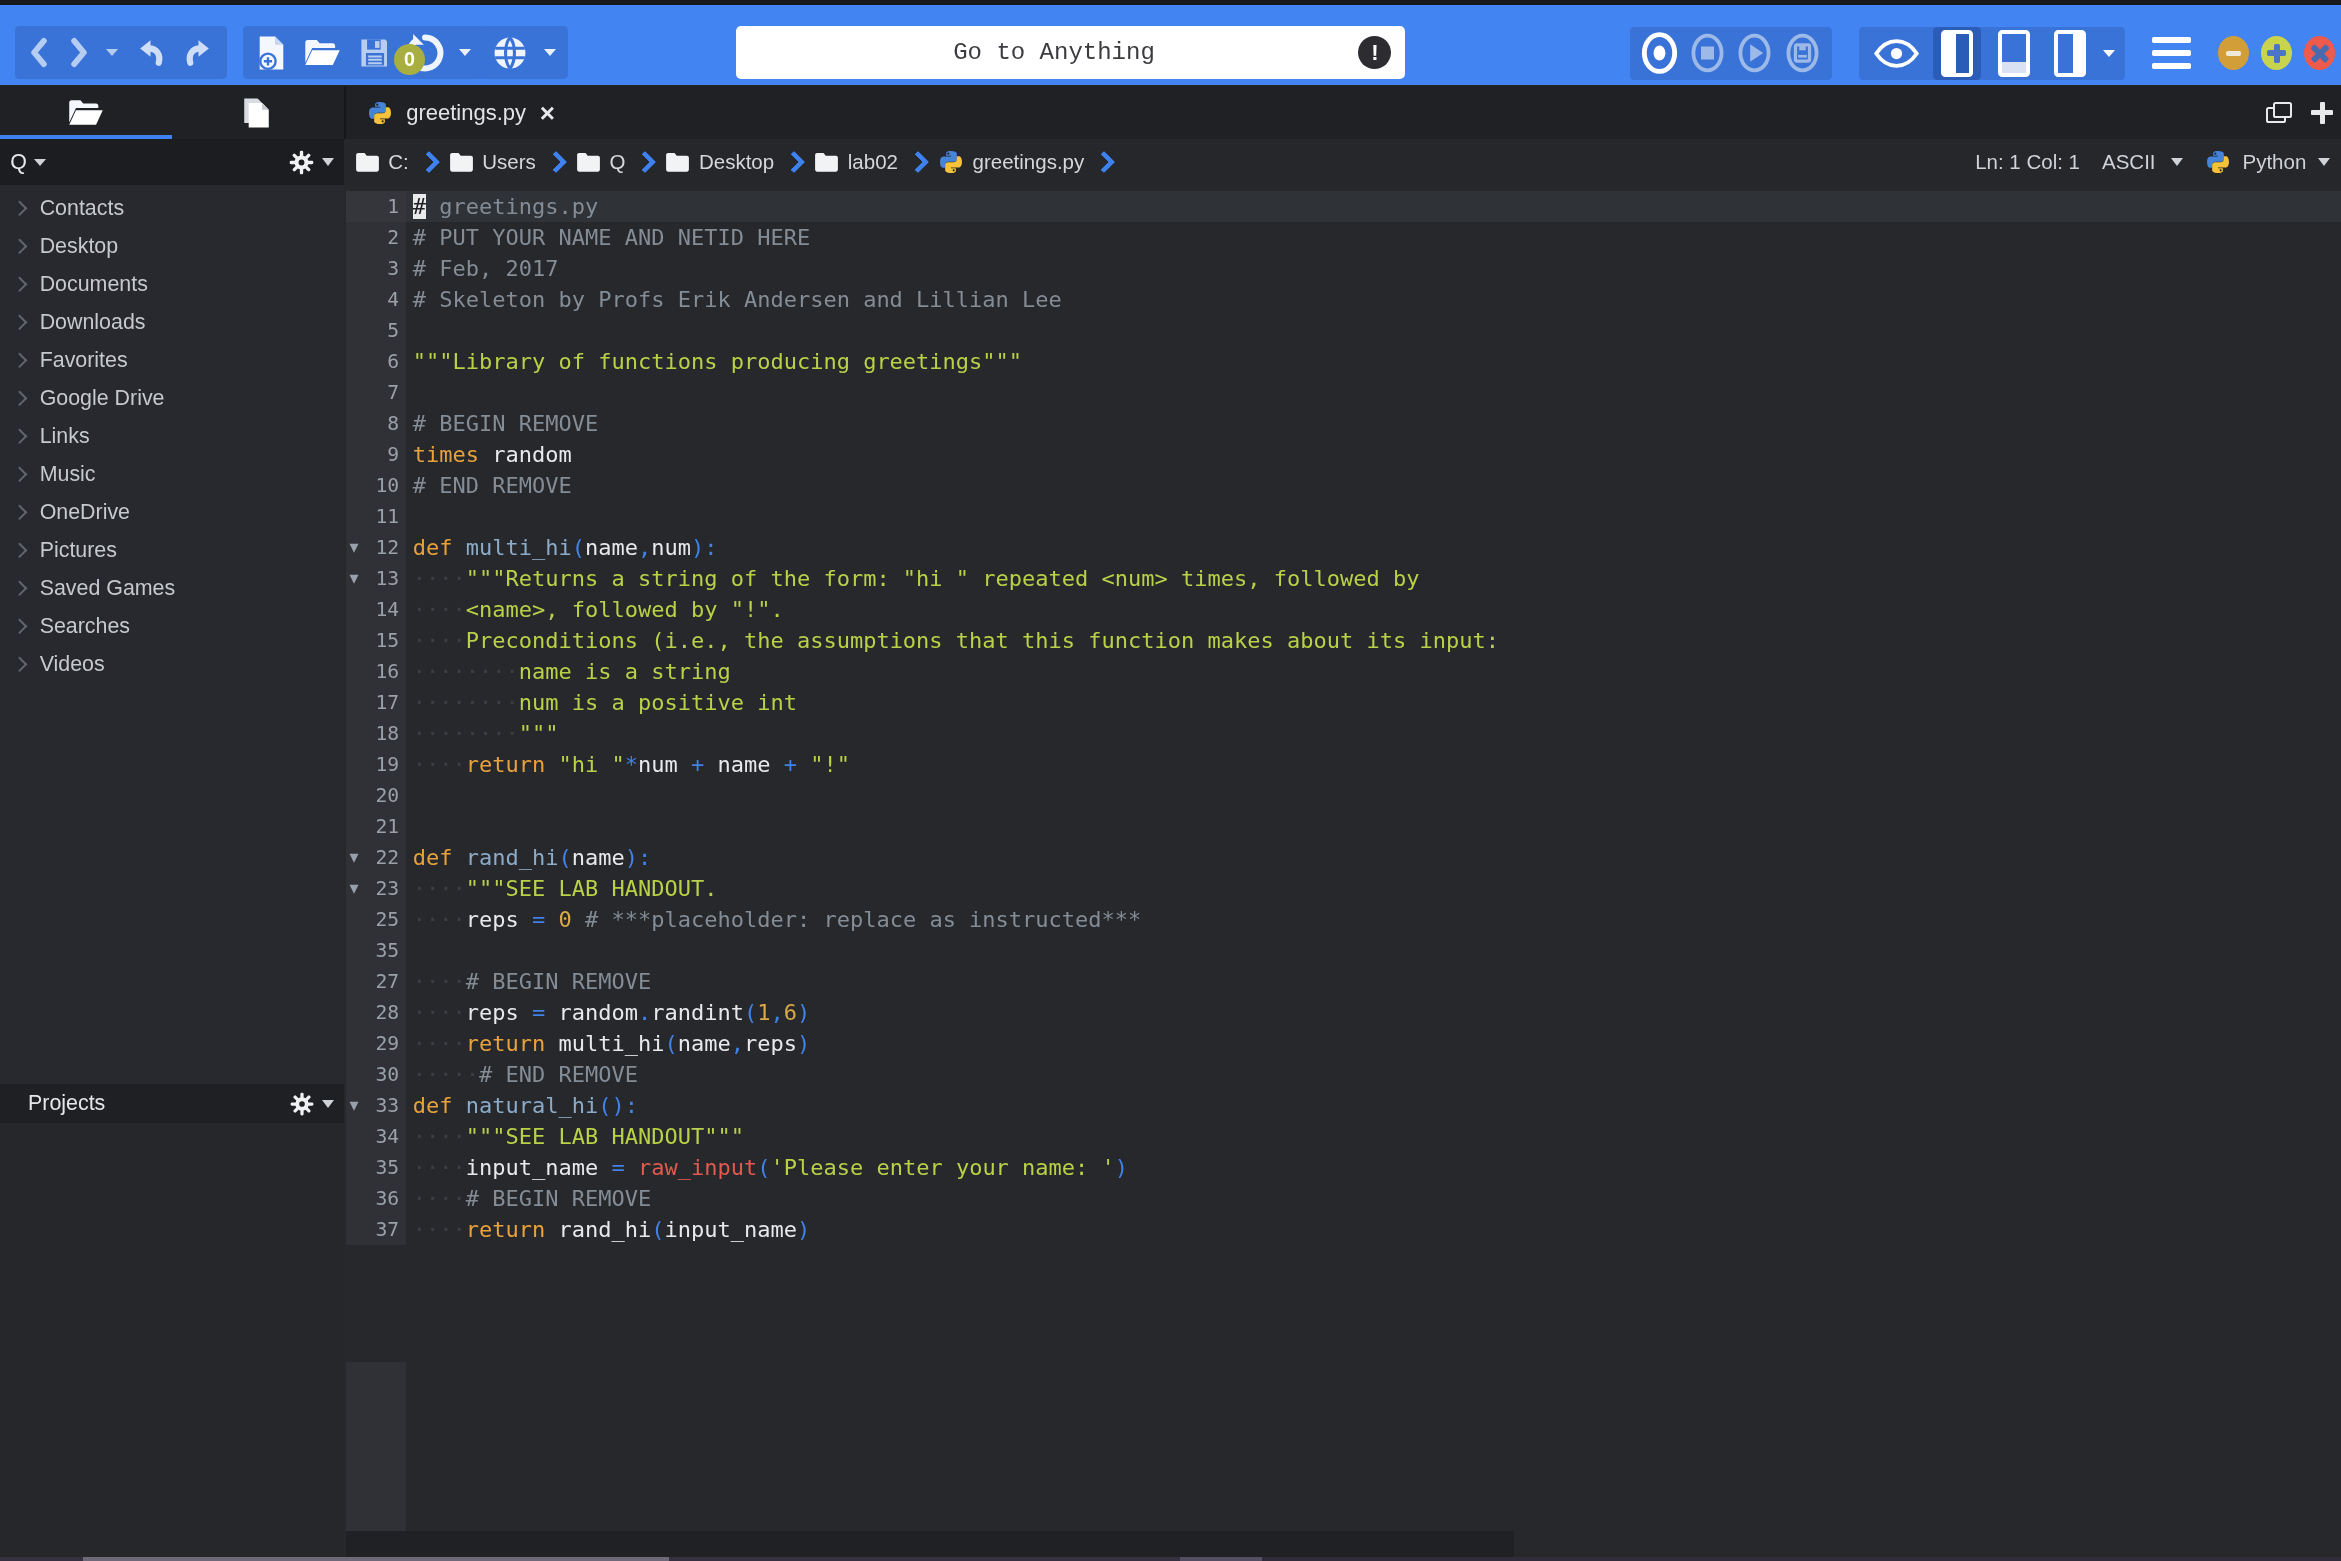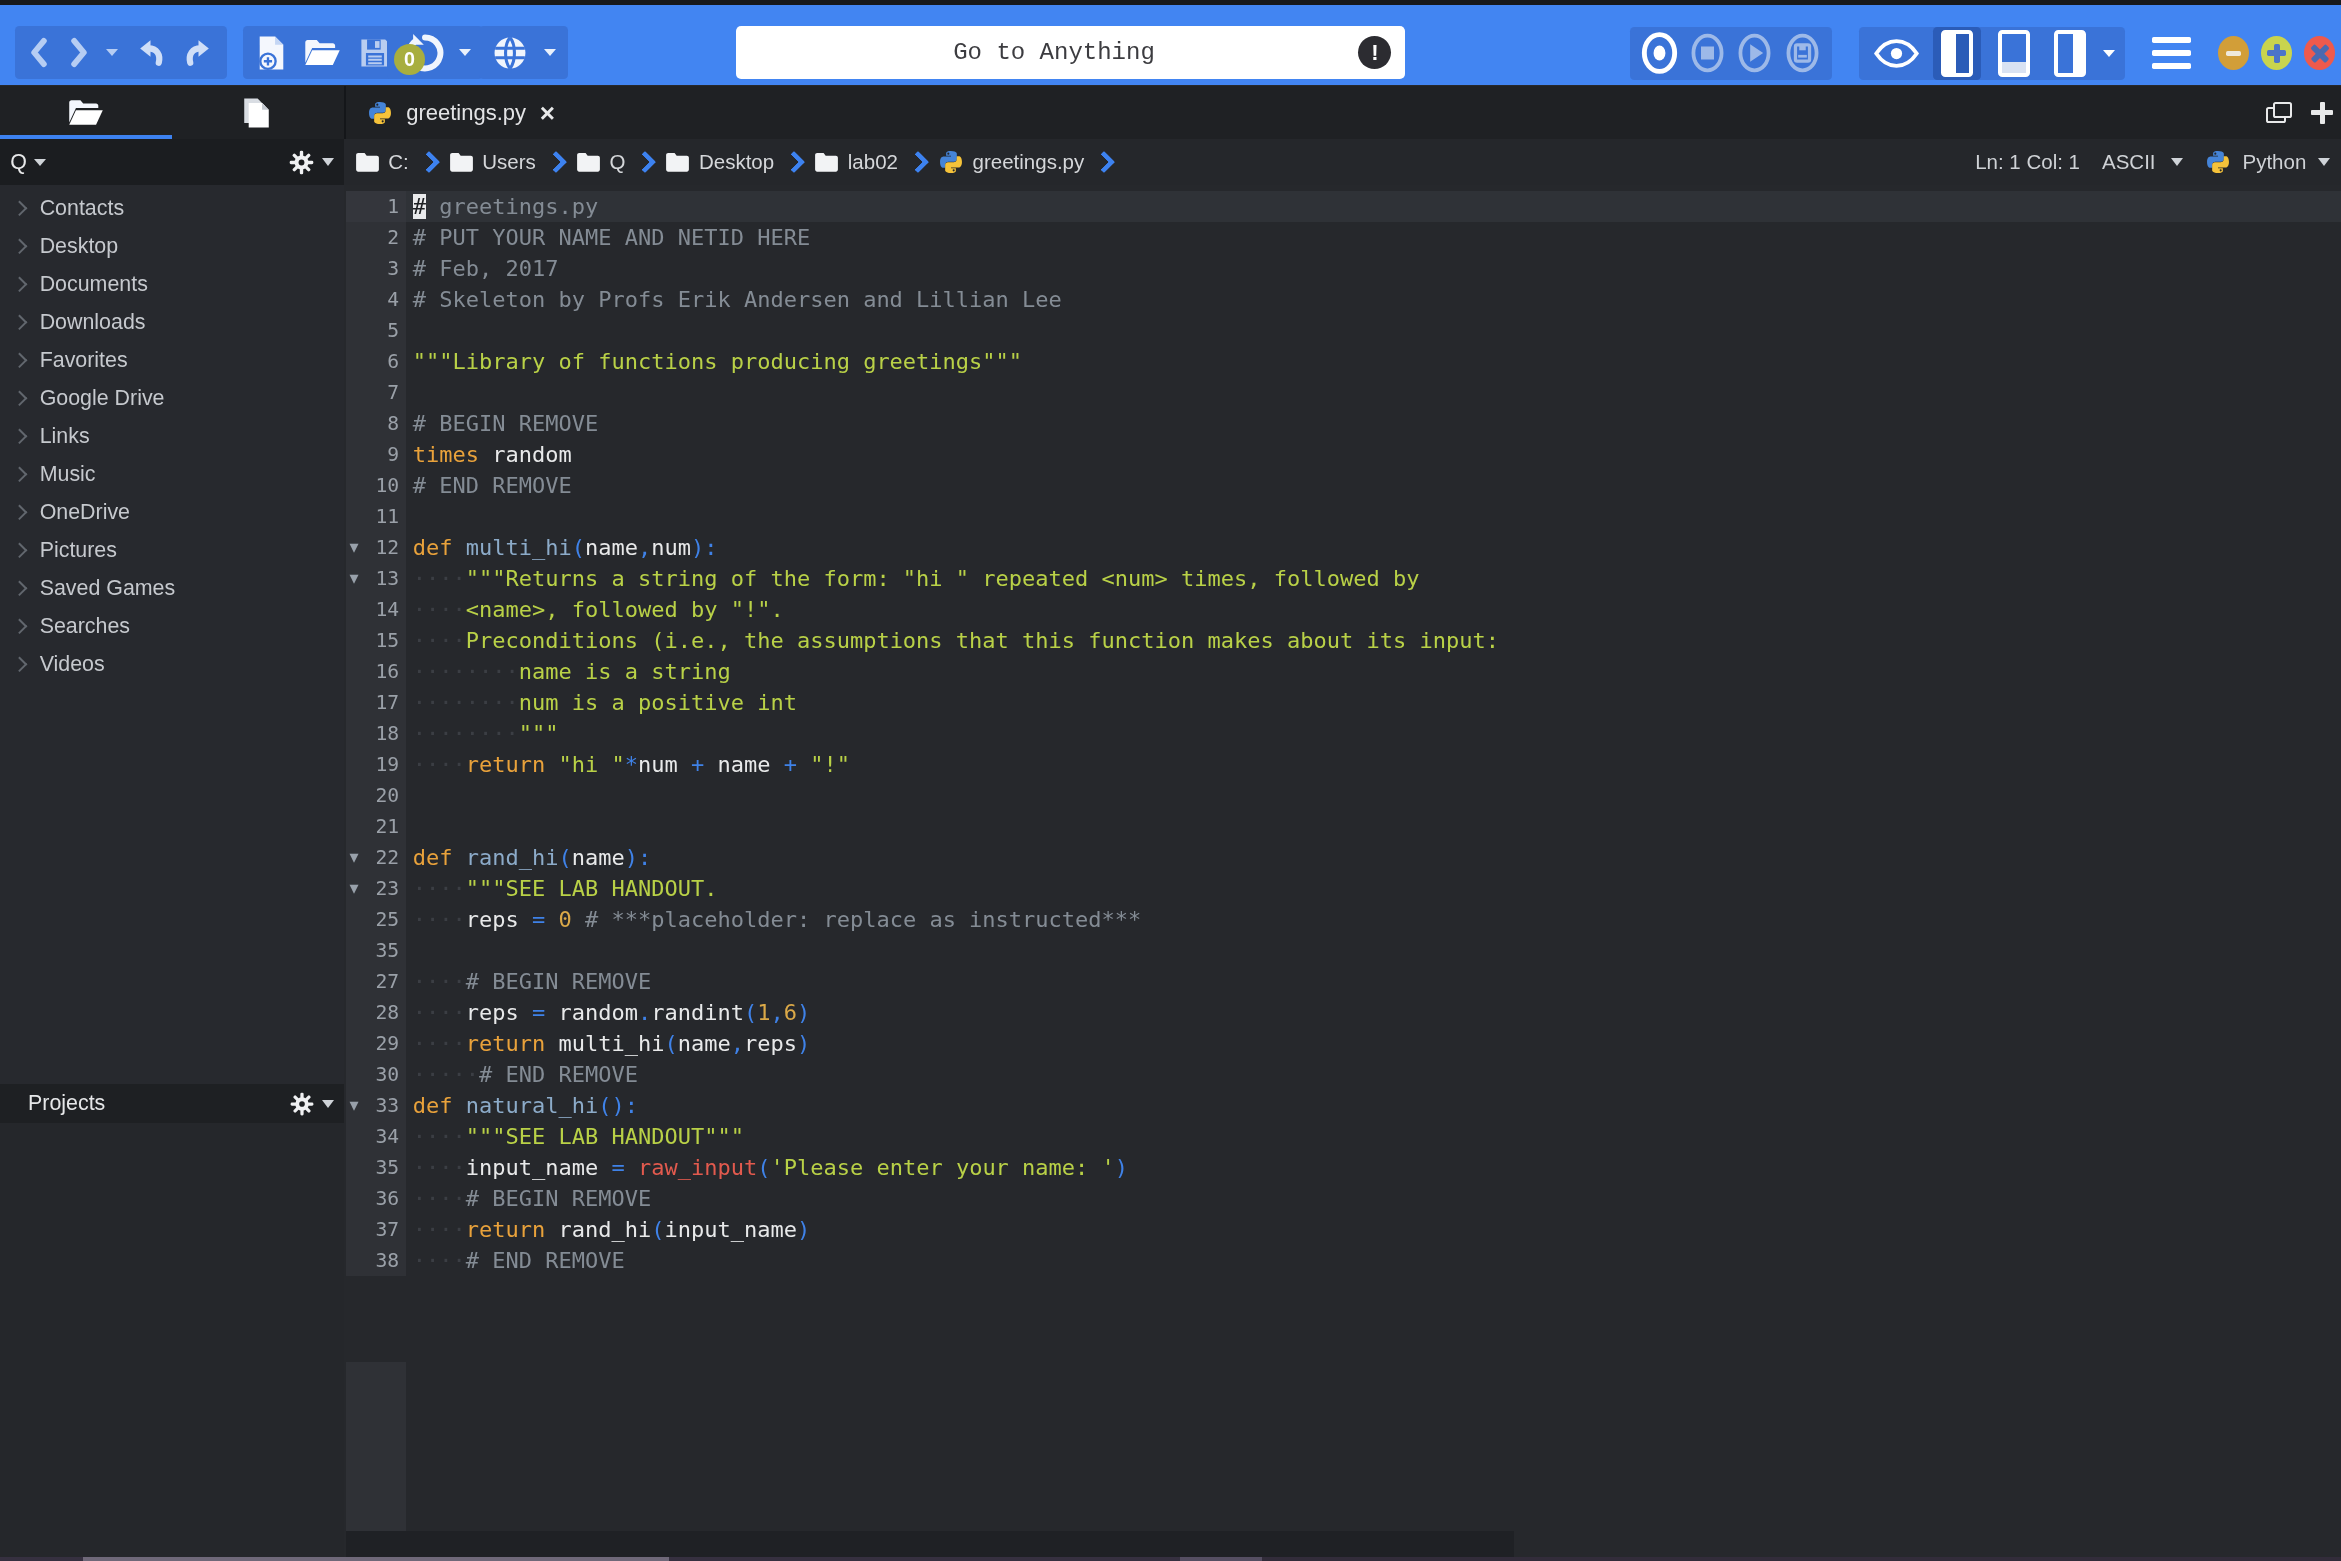--- a/index.html
+++ b/index.html
@@ -686,26 +686,20 @@
           <span>36</span>
         </div>
         <div class="cc"><span class="tok-ws">····</span><span class="tok-cm"># BEGIN REMOVE</span></div>
       </div>
       <div class="row">
         <div class="gut">
           <span>37</span>
         </div>
         <div class="cc"><span class="tok-ws">····</span><span class="tok-kw">return</span><span class="tok-id"> rand_hi</span><span class="tok-op">(</span><span class="tok-id">input_name</span><span class="tok-op">)</span></div>
       </div>
-      <div class="row">
-        <div class="gut">
-          <span>38</span>
-        </div>
-        <div class="cc"><span class="tok-ws">····</span><span class="tok-cm"># END REMOVE</span></div>
-      </div>
     </div>
   <div class="gut-tail"></div>
   <div class="hscroll"></div>
 </div>
 
 <div class="abs taskbar" style="background: rgb(54, 48, 64);">
   <i style="left: 83px; width: 586px; background: rgb(111, 104, 121);"></i>
   <i style="left: 1180px; width: 82px; background: rgb(85, 78, 98);"></i>
   <i style="left: 1262px; right: 0px; background: rgb(50, 44, 58);"></i>
 </div>

